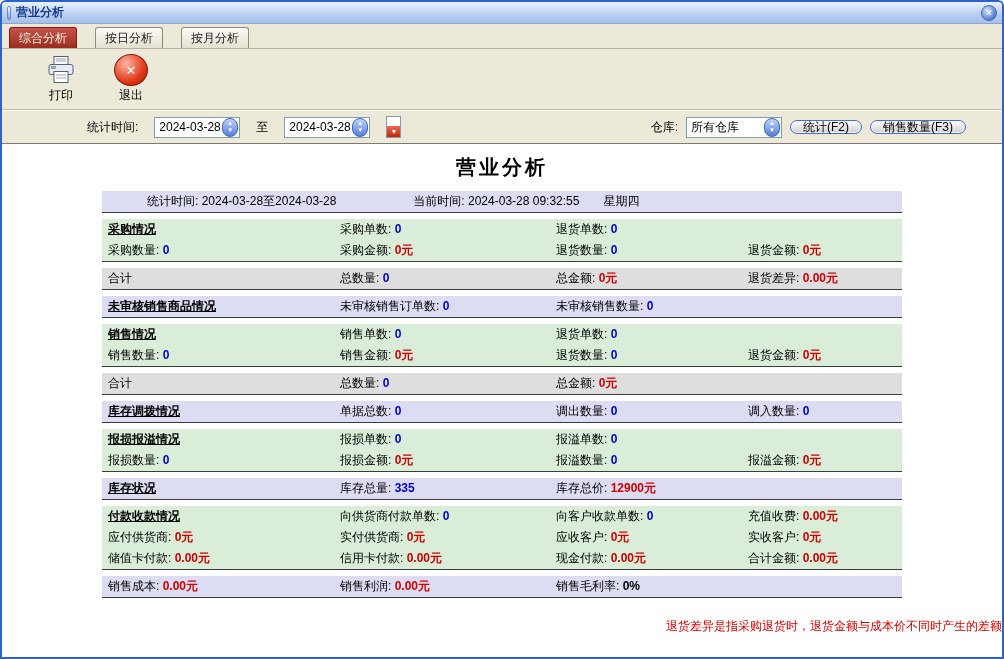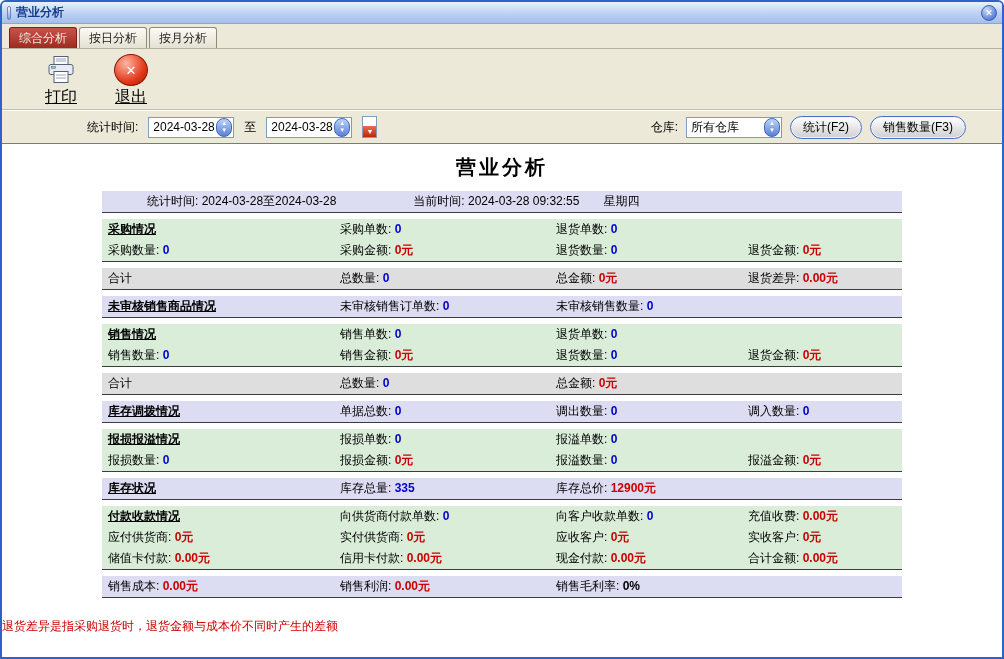--- a/index.html
+++ b/index.html
@@ -12,77 +12,77 @@
               display:flex; align-items:center; padding:0 5px; border-bottom:1px solid #8fa6cc; }
   .titlebar-grip { width:4px; height:14px; border-radius:2px; margin-right:5px;
                    background:linear-gradient(#fdfdfd,#7d9bd8); border:1px solid #6c86bf; }
   .title { font-size:12px; font-weight:bold; color:#173d8f; }
   .close { margin-left:auto; width:16px; height:16px; border-radius:50%;
            background:radial-gradient(circle at 35% 30%, #cfdcf8, #5b82d6 70%, #3d63b8);
            border:1px solid #3f63b5; color:#fff; font-size:9px; font-weight:bold;
            display:flex; align-items:center; justify-content:center; cursor:pointer; }
 
   
-  .tabstrip { display:flex; gap:2px; padding:3px 0 0 7px; border-bottom:1px solid #b5b2a1; }
+  .tabstrip { display:flex; gap:18px; padding:3px 0 0 7px; border-bottom:1px solid #b5b2a1; }
   .tab { font-size:12px; padding:2px 9px 1px; border:1px solid #8e8c7e; border-bottom:none;
          border-radius:3px 3px 0 0; background:linear-gradient(#fbfaf4,#e4e1d2); color:#222; cursor:pointer; }
   .tab.active { background:linear-gradient(#c8524a,#9c2c20); color:#e6f4e2; border-color:#7c2018; }
 
   
   .toolbar { height:60px; flex:0 0 60px; display:flex; align-items:flex-start;
              padding:5px 0 0 30px; gap:12px; }
   .tool { width:58px; display:flex; flex-direction:column; align-items:center; cursor:pointer; }
   .tool .icon { width:34px; height:32px; display:flex; align-items:center; justify-content:center; }
-  .tool-label { font-size:16px; color:#000; margin-top:1px;text-decoration:underline; }
+  .tool-label { font-size:12px; color:#000; margin-top:1px; }
   .exit-circle { width:27px; height:27px; border-radius:50%;
                  background:radial-gradient(circle at 35% 28%, #ffb5a3, #e23b1b 60%, #a81600);
                  border:1px solid #8a1200; color:#fff; font-weight:bold; font-size:13px;
                  display:flex; align-items:center; justify-content:center; }
   .groove { height:2px; border-top:1px solid #c3c0ae; border-bottom:1px solid #fdfdf6; }
 
   
   .filterbar { height:32px; flex:0 0 32px; display:flex; align-items:center;
-               font-size:12px; padding:0 36px 0 85px; gap:10px; }
+               font-size:12px; padding:0 36px 0 85px; gap:16px; }
   .flabel { color:#000; white-space:nowrap; }
   .datebox { display:flex; align-items:center; border:1px solid #7f9db9; background:#fff;
              height:21px; padding-left:4px; cursor:pointer; }
   .dtxt { font-size:12px; width:62px; color:#000; }
   .dtxt.wide { width:72px; }
   .spinner { width:16px; height:19px; margin:0 1px; border-radius:8px;
              background:linear-gradient(#bdd3f7,#5a7fd6); border:1px solid #3f66c0;
              color:#fff; display:flex; flex-direction:column; align-items:center;
              justify-content:center; cursor:pointer; }
   .spinner i { font-style:normal; font-size:6px; line-height:7px; }
   .redcombo { width:15px; height:22px; border:1px solid #7f9db9; background:#fff;
               display:flex; align-items:flex-end; justify-content:center; cursor:pointer; }
   .red-arrow { width:100%; height:11px; background:linear-gradient(#ee6a55,#c22505);
                color:#fff; font-size:7px; display:flex; align-items:center; justify-content:center; }
   .filter-right { margin-left:auto; display:flex; align-items:center; gap:8px; }
   .pill { border:1px solid #4a6fc4; border-radius:12px; background:linear-gradient(#ffffff,#cfcfcf);
           box-shadow:inset 0 0 0 1px #eef3ff; padding:3px 12px; font-size:12px; color:#000;
-          height:23px; display:flex; align-items:center; cursor:pointer; white-space:nowrap; }
+          height:14px; display:flex; align-items:center; cursor:pointer; white-space:nowrap; }
 
   
   .content { flex:1; background:#fff; border-top:1px solid #7a7a7a; padding-top:6px; overflow:hidden; }
   .report-title { text-align:center; font-family:"Liberation Serif","DejaVu Serif",serif;
                   font-size:20px; font-weight:bold; letter-spacing:3px; margin:4px 0 10px; color:#000; }
   .rtable { width:800px; margin:0 auto; font-size:12px; }
   .block { border-bottom:1px solid #3c3c3c; margin-bottom:6px; }
   .row { display:grid; grid-template-columns:29% 27% 24% 20%; height:21px; align-items:center; }
   .row.header-grid { grid-template-columns:35% 25% 40%;padding-left:39px; }
   .cell { padding-left:6px; white-space:nowrap; overflow:hidden; color:#000; }
   .heading { font-weight:bold; text-decoration:underline; }
   .val { font-weight:bold; }
   .val.blue { color:#0000cc; }
   .val.red  { color:#cc0000; }
   .val.dark { color:#000; }
   .bg-lavender { background:#dcdcf2; }
   .bg-green    { background:#d9edd9; }
   .bg-gray     { background:#dedede; }
-  .footnote { margin-top:20px; text-align:left; color:#cc0000; font-size:12px; }
+  .footnote { margin-top:20px; text-align:right; color:#cc0000; font-size:12px; }
 </style>
 </head>
 <body>
 
 <div class="window">
 
   <div class="titlebar">
     <span class="titlebar-grip"></span>
     <span class="title">营业分析</span>
     <span class="close">✕</span>

